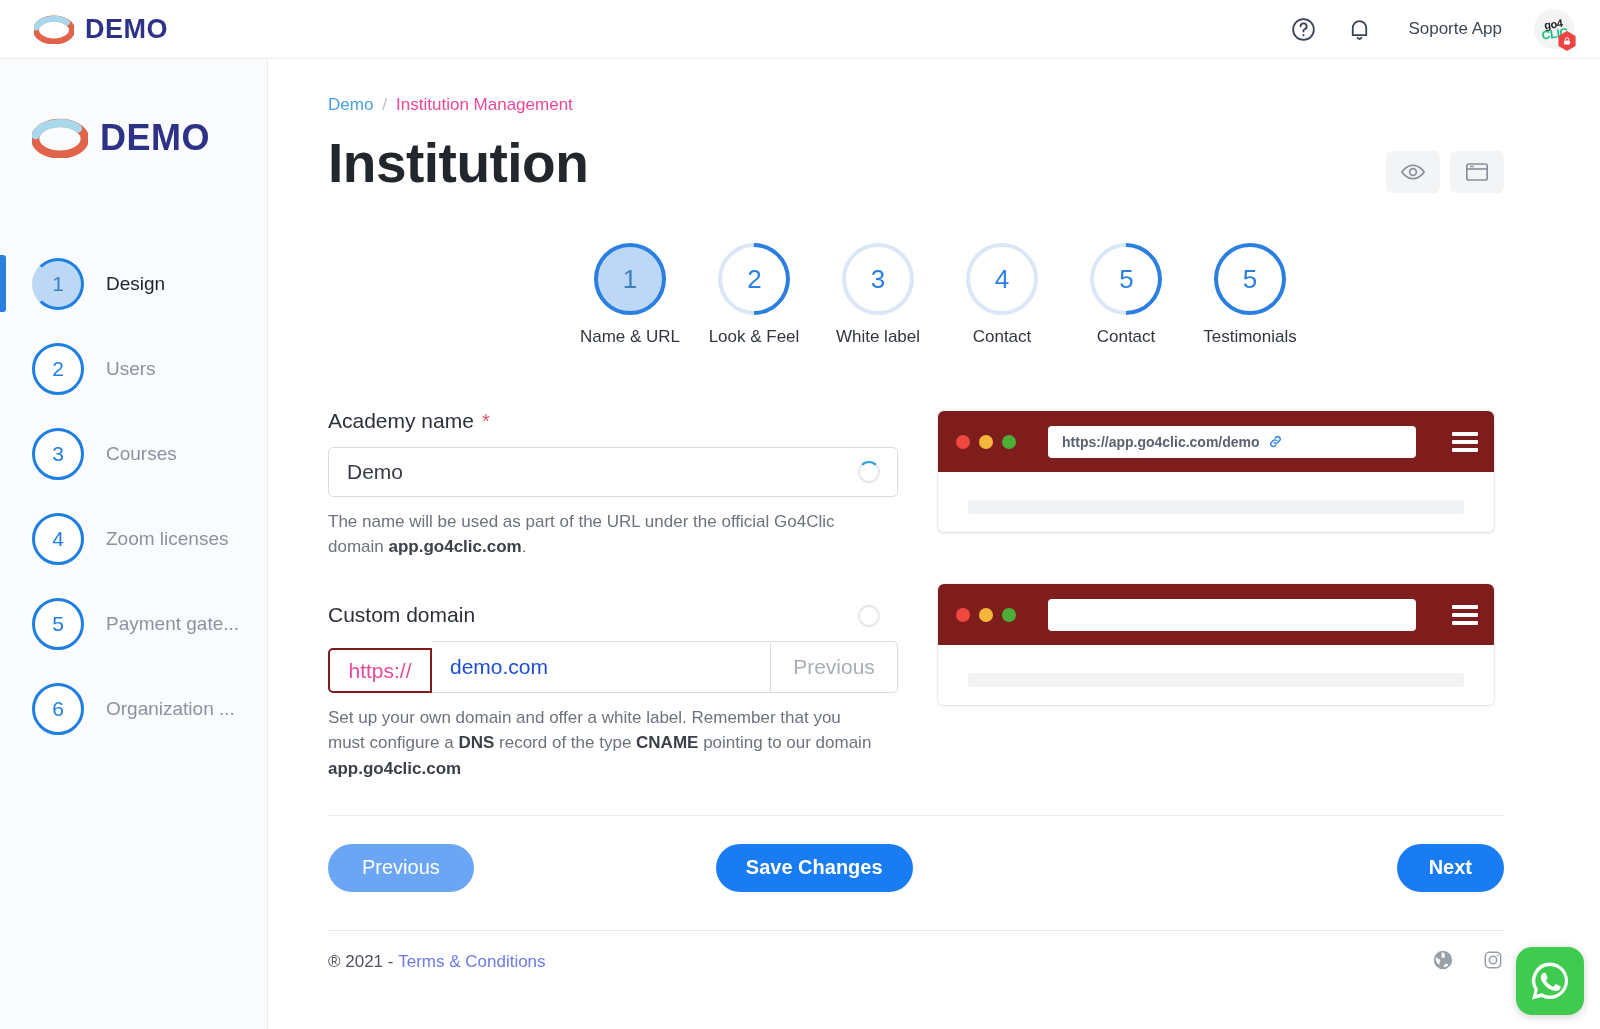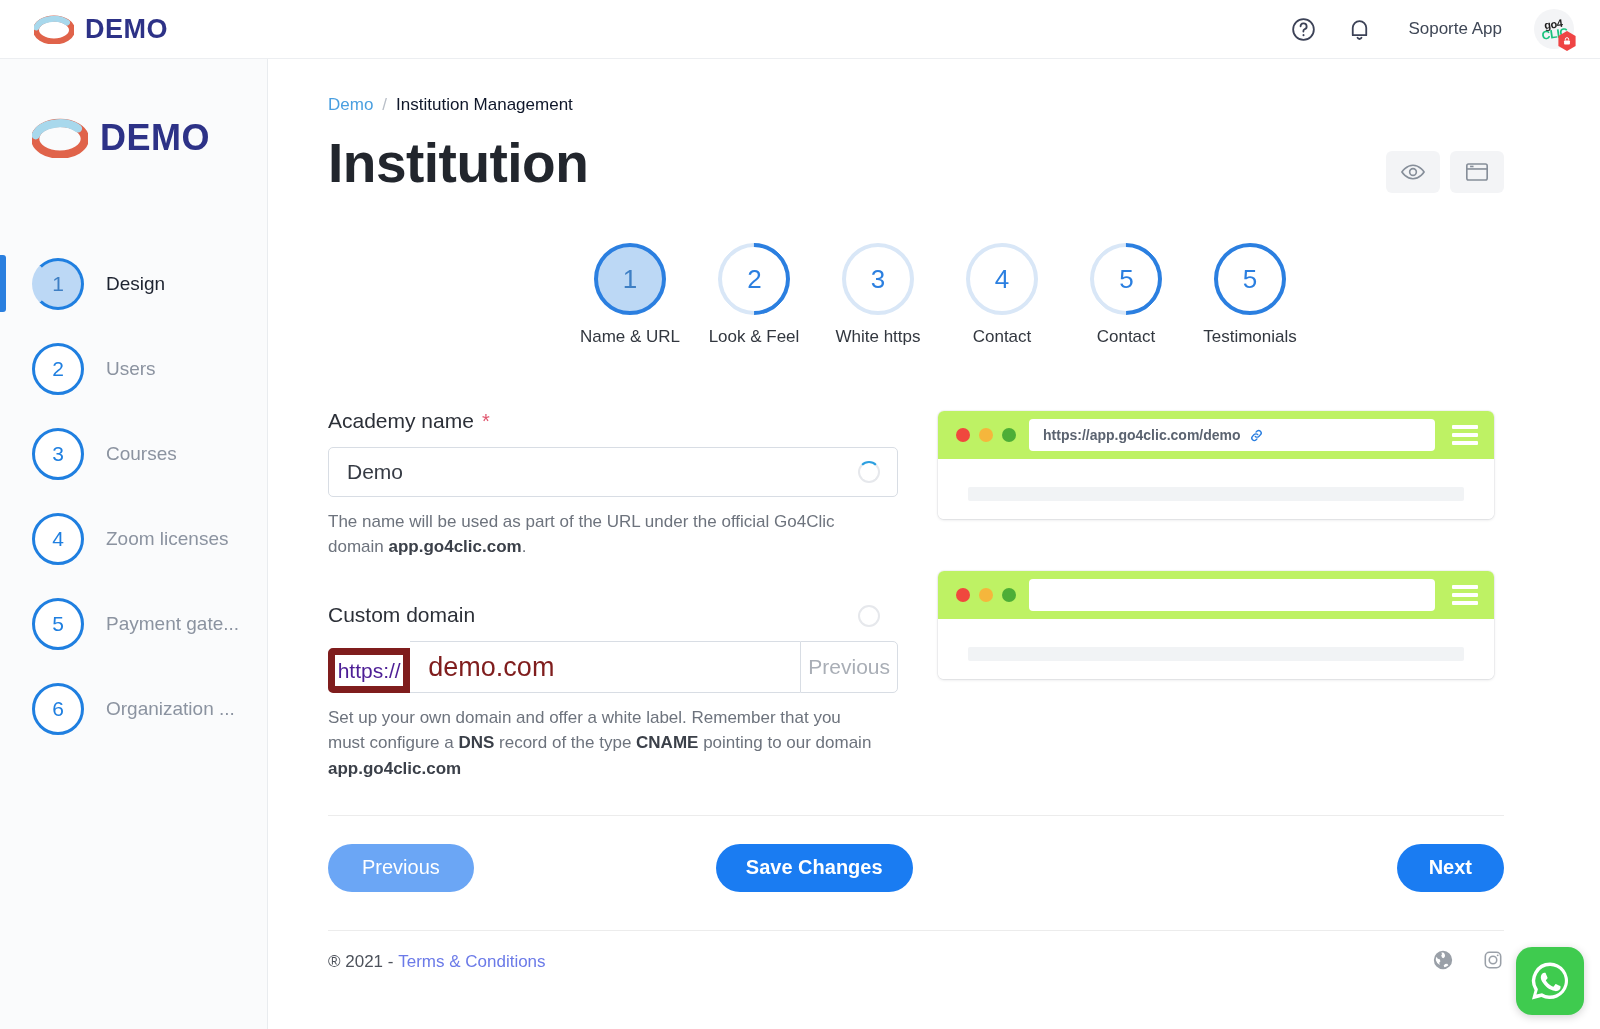--- a/index.html
+++ b/index.html
@@ -78,21 +78,21 @@
     width: 6px; height: 57px; background: #2a7fdf; border-radius: 0 3px 3px 0;
   }
 
   
   .main { flex: 1 1 auto; background: #ffffff; position: relative; padding: 0 0 0 0; overflow: hidden; }
   .main-inner { padding: 36px 96px 0 60px; }
 
   .breadcrumb { font-size: 17px; display: flex; align-items: center; gap: 9px; }
   .breadcrumb .crumb-link { color: #4a9fe0; cursor: pointer; }
   .breadcrumb .crumb-sep { color: #b9bfc8; }
-  .breadcrumb .crumb-cur { color: #0f172a; }
+  .breadcrumb .crumb-cur { color: #ec4899; }
 
   .title-row { display: flex; align-items: flex-start; margin-top: 20px; }
   .page-title { font-size: 55px; font-weight: bold; color: #22262d; letter-spacing: -0.5px; line-height: 1.05; }
   .title-actions { margin-left: auto; display: flex; gap: 10px; padding-top: 16px; }
   .sq-btn {
     width: 54px; height: 42px; border-radius: 6px; background: #f3f4f6;
     display: flex; align-items: center; justify-content: center; cursor: pointer; color: #868e99;
   }
 
   
@@ -130,42 +130,42 @@
     border: 2px solid #e6e8ec; border-top-color: #2b9fe0;
   }
   .help-text { margin-top: 12px; font-size: 17px; line-height: 1.48; color: #6d737d; }
   .help-text b { color: #3b4049; }
 
   .domain-block { margin-top: 44px; position: relative; }
   .domain-label-row { display: flex; align-items: center; }
   .domain-spinner { position: absolute; right: 18px; top: 2px; width: 22px; height: 22px; border-radius: 50%; border: 2px solid #e6e8ec; }
   .domain-input-group { display: flex; margin-top: 14px; height: 52px; }
   .dg-prefix {
-    width: 104px; border: 7px solid #7f1d1d; border-radius: 5px 0 0 5px;
+    width: 104px; border: 2px solid #7f1d1d; border-radius: 5px 0 0 5px;
     display: flex; align-items: center; justify-content: center;
-    font-size: 21px; color: #4c1d95; background: #fff; margin-top: 7px;
+    font-size: 21px; color: #ec4899; background: #fff; margin-top: 7px;
   }
   .dg-input {
     flex: 1 1 auto; border: 1px solid #d8dde4; border-left: none; border-right: none;
-    font-size: 27px; color: #7f1d1d; padding: 0 18px; background: #fff;
+    font-size: 21px; color: #1d4ed8; padding: 0 18px; background: #fff;
     font-family: "Liberation Sans", sans-serif;
   }
   .dg-btn {
     width: 128px; border: 1px solid #d8dde4; border-radius: 0 5px 5px 0;
     background: #fff; color: #a9aeb6; font-size: 21px; cursor: pointer;
     font-family: "Liberation Sans", sans-serif;
   }
 
   
   .browser {
     border-radius: 6px; overflow: hidden; background: #ffffff;
     box-shadow: 0 1px 3px rgba(20,30,50,.13), 0 0 0 1px rgba(20,30,50,.04);
   }
   .browser + .browser { margin-top: 52px; }
-  .browser-bar { height: 48px; background: #bef264; display: flex; align-items: center; padding: 0 16px 0 18px; gap: 13px; }
+  .browser-bar { height: 61px; background: #7f1d1d; display: flex; align-items: center; padding: 0 16px 0 18px; gap: 32px; }
   .dots { display: flex; gap: 9px; }
   .dot { width: 14px; height: 14px; border-radius: 50%; }
   .dot.r { background: #f0483e; } .dot.y { background: #f5b63c; } .dot.g { background: #4cae37; }
   .url-bar {
     flex: 1 1 auto; height: 32px; background: #ffffff; border-radius: 4px;
     display: flex; align-items: center; padding: 0 14px; gap: 8px;
     font-size: 14px; font-weight: bold; color: #5b6370;
   }
   .url-link-icon { color: #2b7fe0; display: flex; }
   .burger { display: flex; flex-direction: column; gap: 4px; padding-left: 4px; }
@@ -325,21 +325,21 @@
           <div class="step partial">
             <div class="circle">
                 <span>2</span>
               </div>
             <div class="step-label">Look &amp; Feel</div>
           </div>
           <div class="step">
             <div class="circle">
                 <span>3</span>
               </div>
-            <div class="step-label">White https</div>
+            <div class="step-label">White label</div>
           </div>
           <div class="step">
             <div class="circle">
                 <span>4</span>
               </div>
             <div class="step-label">Contact</div>
           </div>
           <div class="step partial">
             <div class="circle">
                 <span>5</span>

